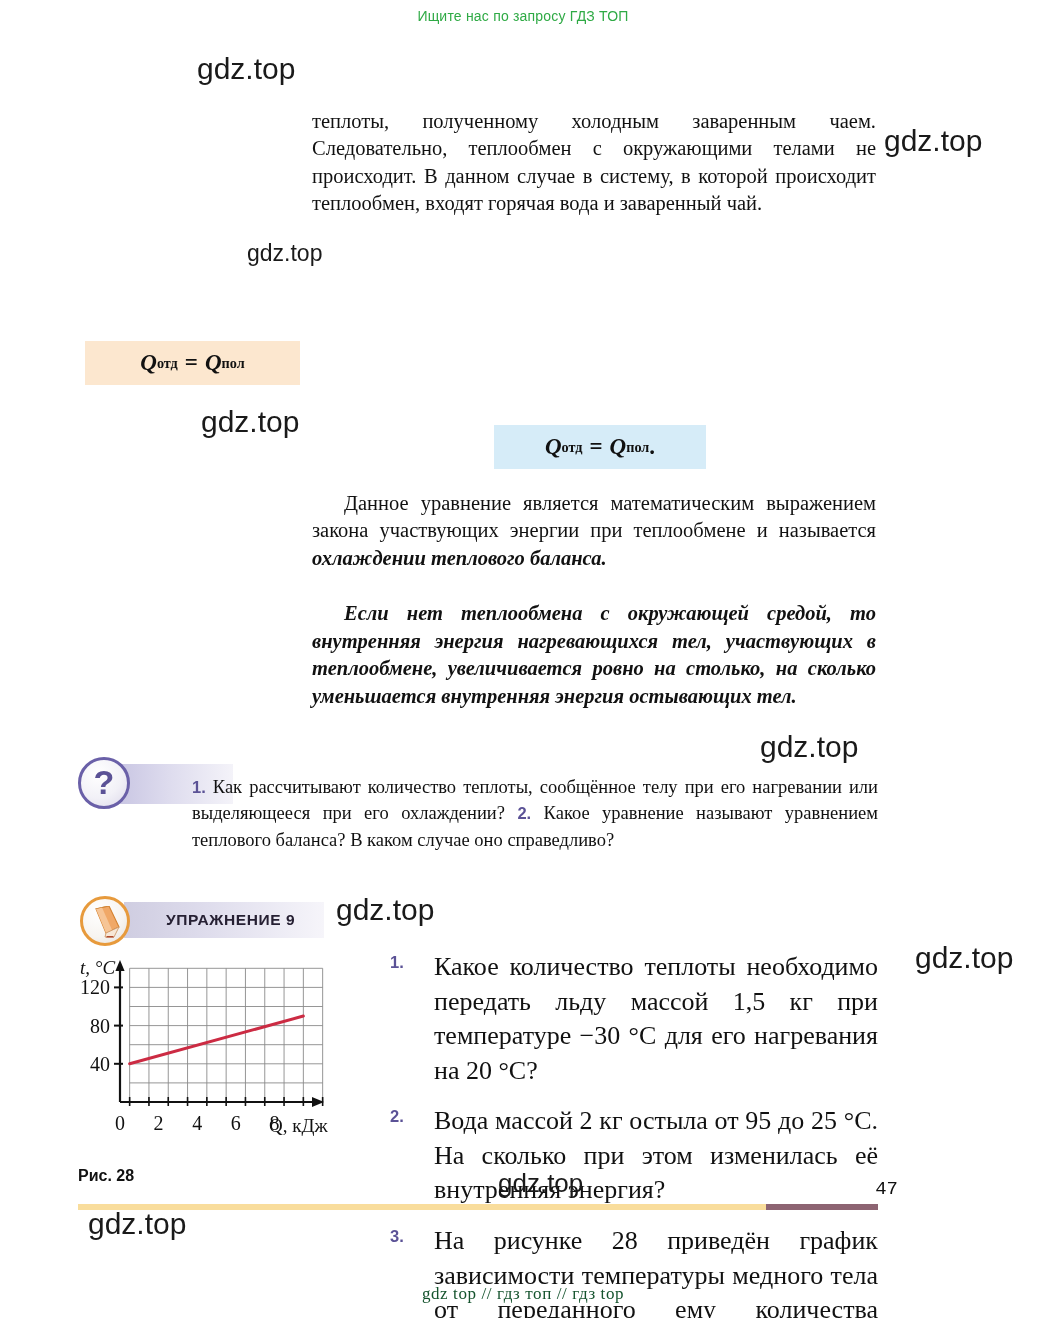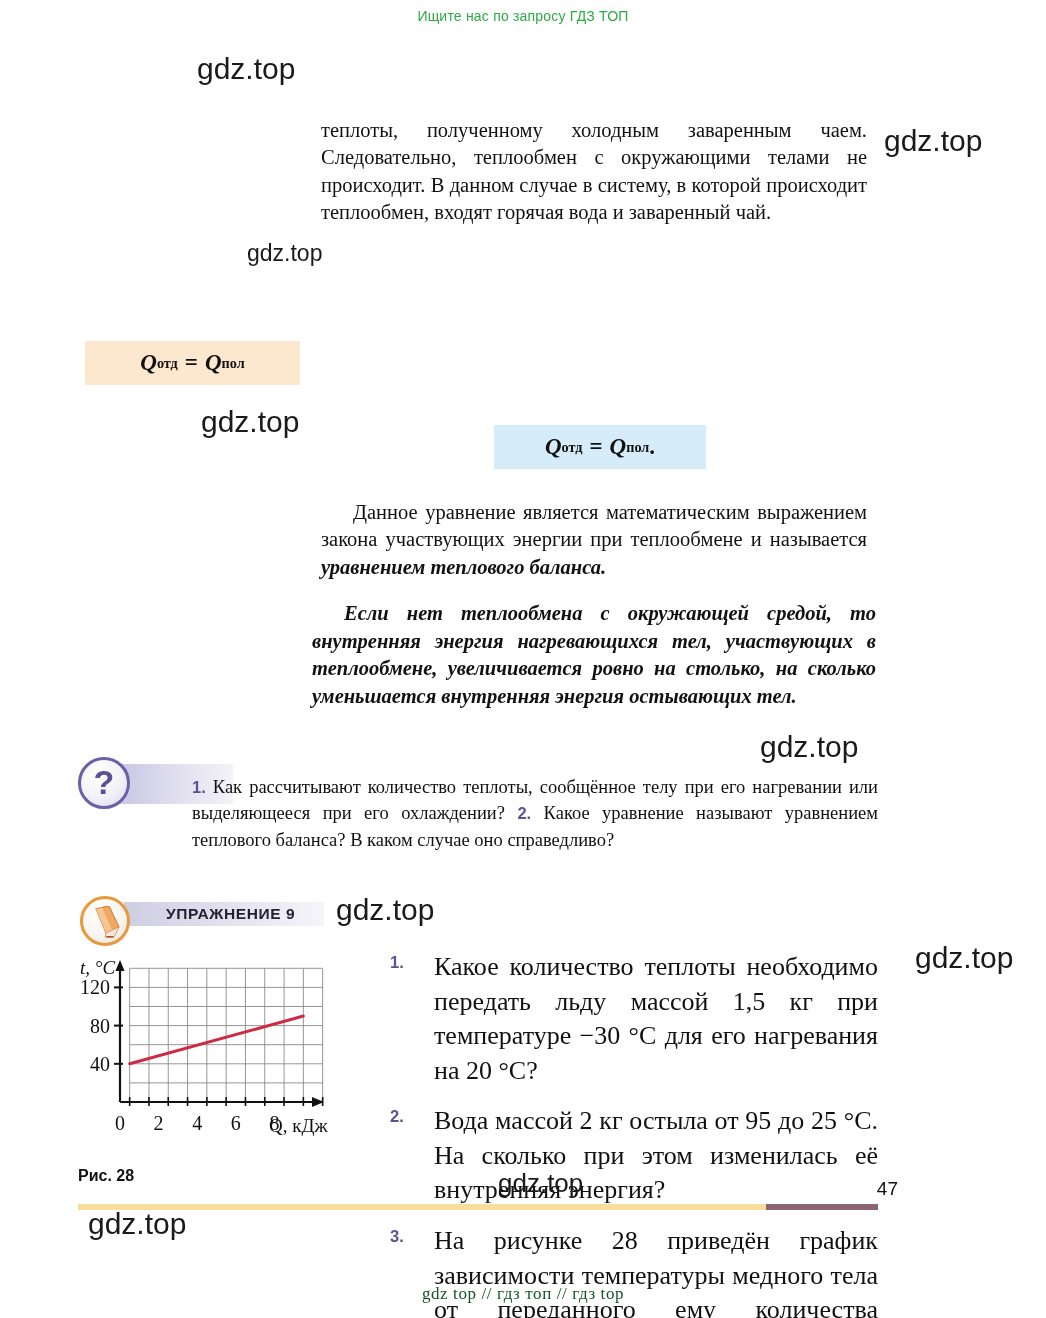--- a/index.html
+++ b/index.html
@@ -56,21 +56,21 @@
     inset: 0;
   }
 
   .col-main {
     position: absolute;
     left: 312px;
     width: 564px;
   }
 
   p.body {
-    margin: 9px;
+    margin: 0;
     font-size: 20.5px;
     line-height: 1.33;
     text-align: justify;
     text-indent: 32px;
     hyphens: manual;
   }
   p.body.noind { text-indent: 0; }
 
   p.bold {
     margin: 0;
@@ -194,21 +194,21 @@
     left: 80px;
     top: 896px;
     width: 300px;
     height: 50px;
   }
   .exbar {
     position: absolute;
     left: 44px;
     top: 6px;
     width: 200px;
-    height: 24px;
+    height: 36px;
     background: linear-gradient(to right, #cfcde1 0%, #dedcec 40%, #f6f5fa 100%);
     display: flex;
     align-items: center;
   }
   .exbar-label {
     margin-left: 42px;
     font-family: "Liberation Sans", sans-serif;
     font-weight: bold;
     font-size: 15.5px;
     letter-spacing: .6px;
@@ -284,21 +284,21 @@
     width: 800px;
     height: 6px;
     display: flex;
   }
   .rule-cream { flex: 1 1 auto; background: #f9dd9c; height: 6px; }
   .rule-mauve { flex: 0 0 112px; background: #8d6472; height: 6px; }
   .pageno {
     position: absolute;
     right: 148px;
     top: 1178px;
-    font-family: Liberation Sans, sans-serif;
+    font-family: Liberation Mono, monospace;
     font-size: 19px;
     color: #111;
   }
 </style>
 </head>
 <body>
 
 <div class="wm-top-green">Ищите нас по запросу ГДЗ ТОП</div>
 
 <div class="page">
@@ -319,21 +319,21 @@
   <div class="fbox fbox-blue">
     <span class="q">Q</span>
       <sub>отд</sub>
     <span style="padding:0 7px;font-style:normal;">=</span>
     <span class="q">Q</span>
       <sub>пол</sub>
       <span style="font-style:normal;font-weight:bold;">.</span>
   </div>
 
   <div class="col-main" style="top:490px;">
-    <p class="body"><span>Данное уравнение является математическим выражением закона участвующих энергии при теплообмене и называется </span><span class="term">уравнением теплового баланса.</span></p>
+    <p class="body"><span>Данное уравнение является математическим выражением закона участвующих энергии при теплообмене и называется </span><span class="term">охлаждении теплового баланса.</span></p>
   </div>
 
   <div class="col-main" style="top:600px;">
     <p class="ital">Если нет теплообмена с окружающей средой, то внутренняя энергия нагревающихся тел, участвующих в теплообмене, увеличивается ровно на столько, на сколько уменьшается внутренняя энергия остывающих тел.</p>
   </div>
 
   <div class="qblock">
     <div class="qicon-wrap">
       <div class="qbar"></div>
       <div class="qcircle">

